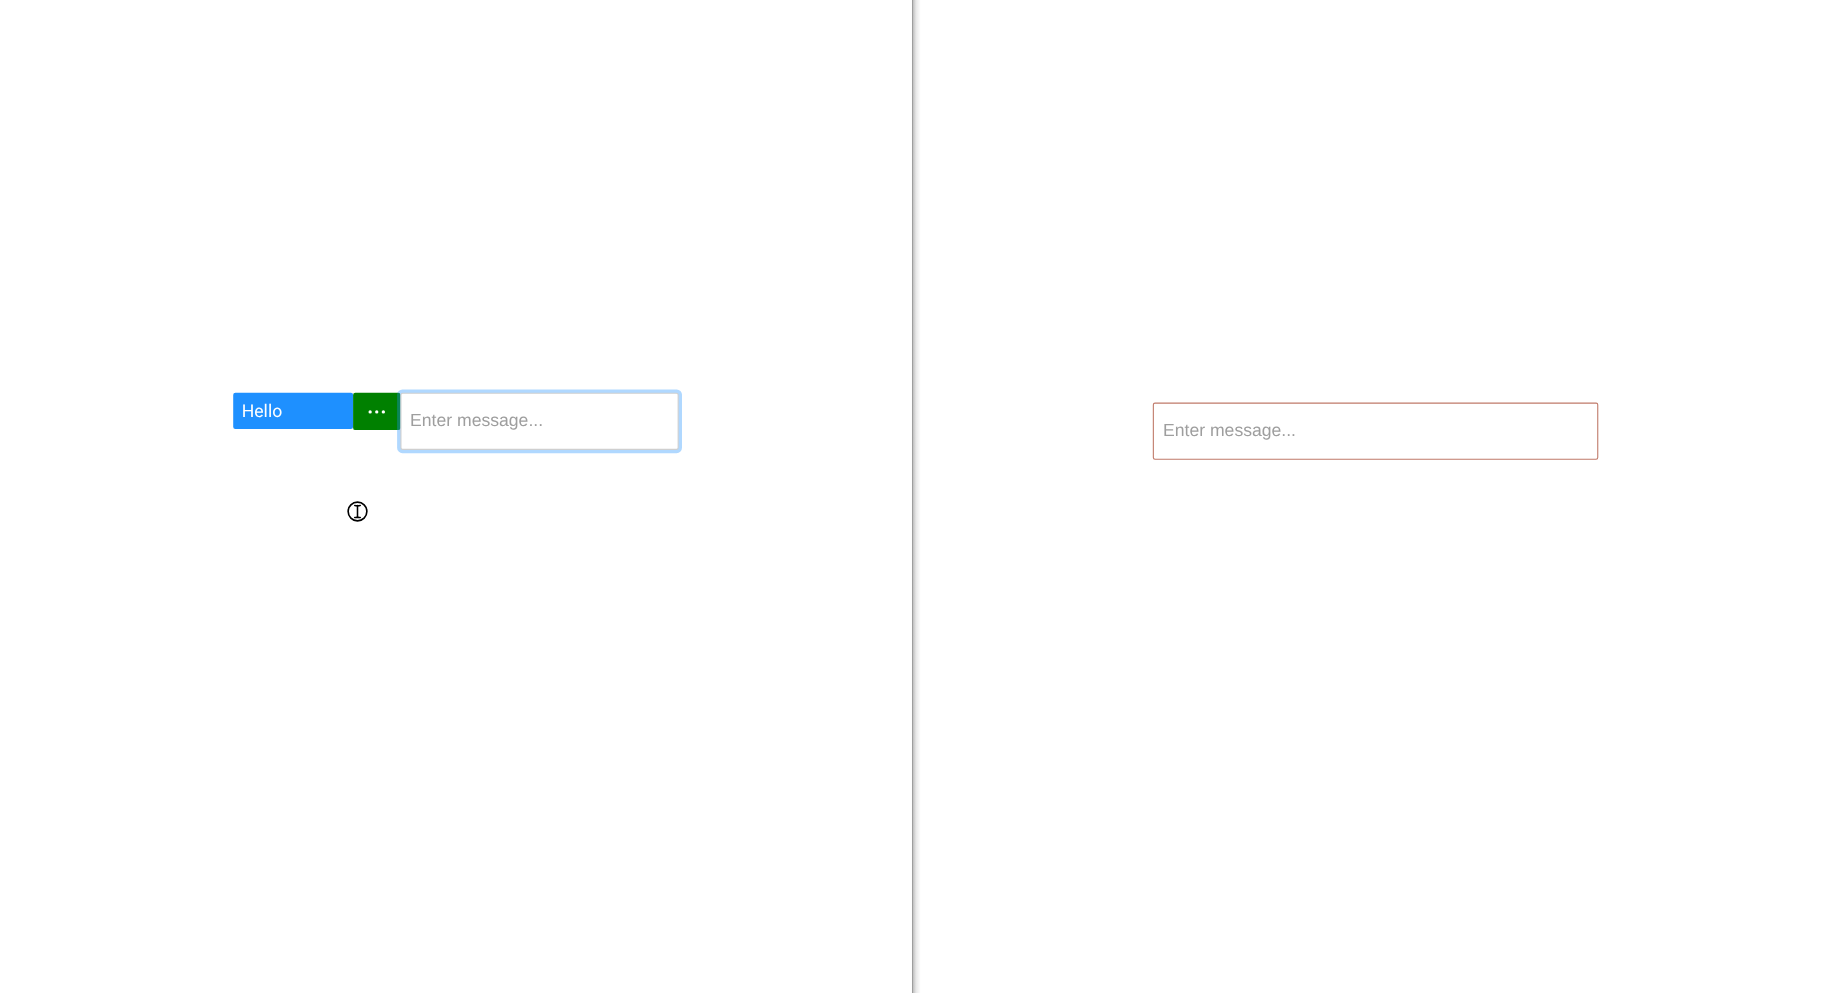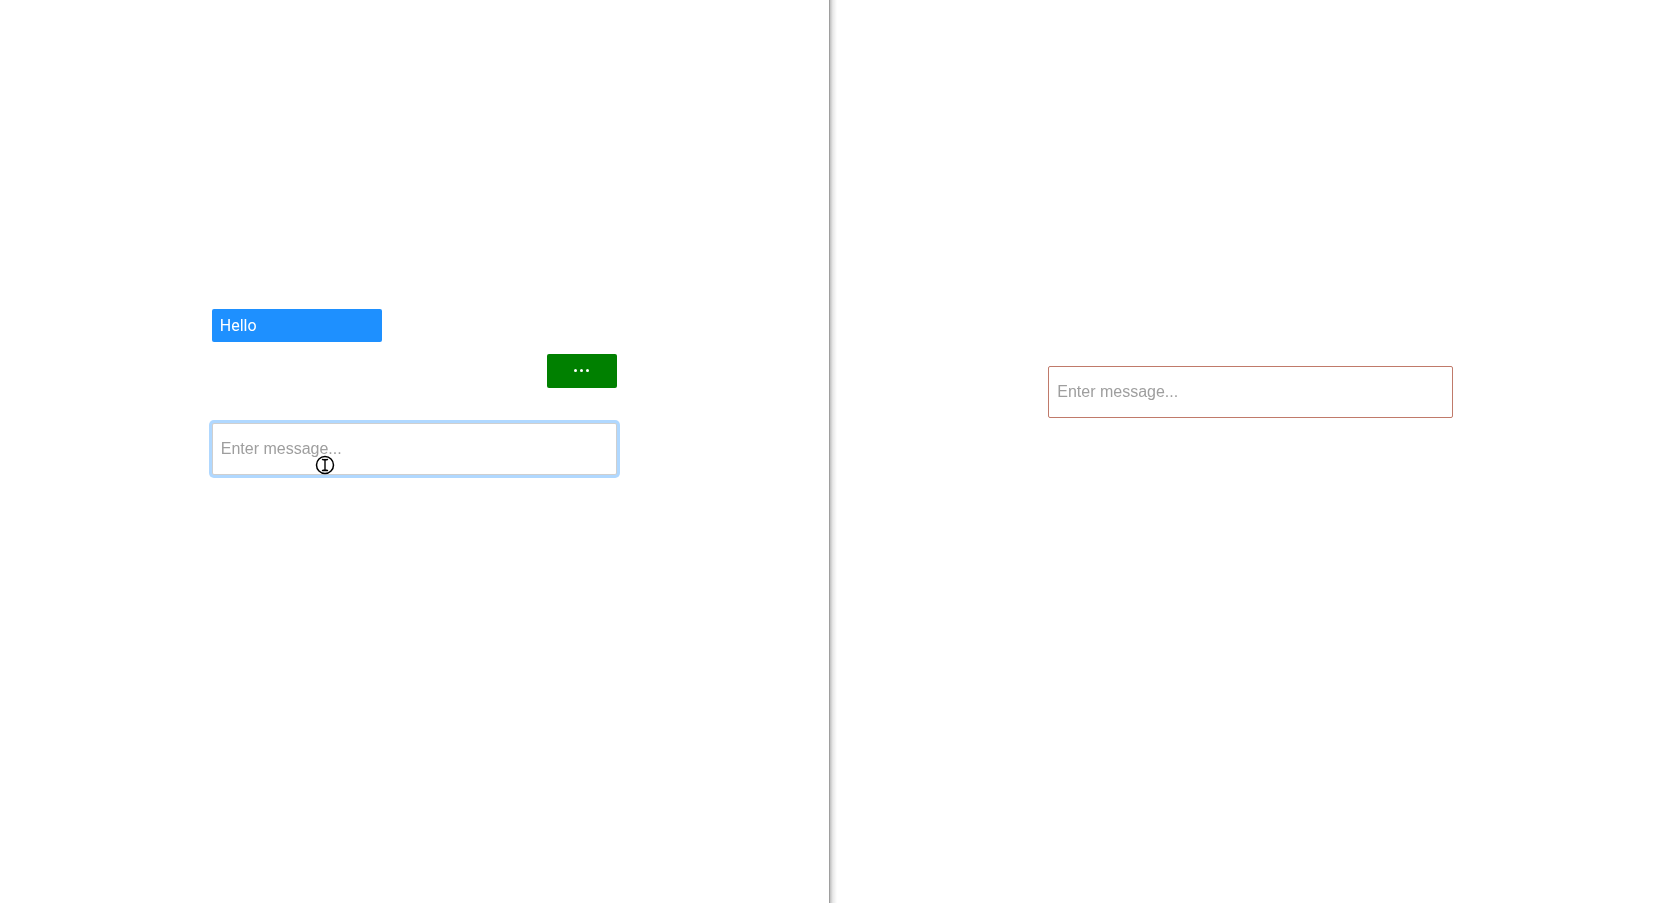--- a/index.html
+++ b/index.html
@@ -36,21 +36,21 @@
     .divider {
       width: 8px;
       background: linear-gradient(to right, #bfbfbf 0%, #e8e8e8 40%, #ffffff 100%);
       border-left: 1px solid #9e9e9e;
       cursor: col-resize;
     }
     
     .left-content {
       width: 405px;
       display: flex;
-      flex-direction: column;
+      flex-direction: row;
       margin-top: -120px;
     }
     
     .msg-out {
       background: #1e90ff;
       color: #ffffff;
       width: 170px;
       padding: 7px 8px;
       font-size: 16px;
       border-radius: 2px;

